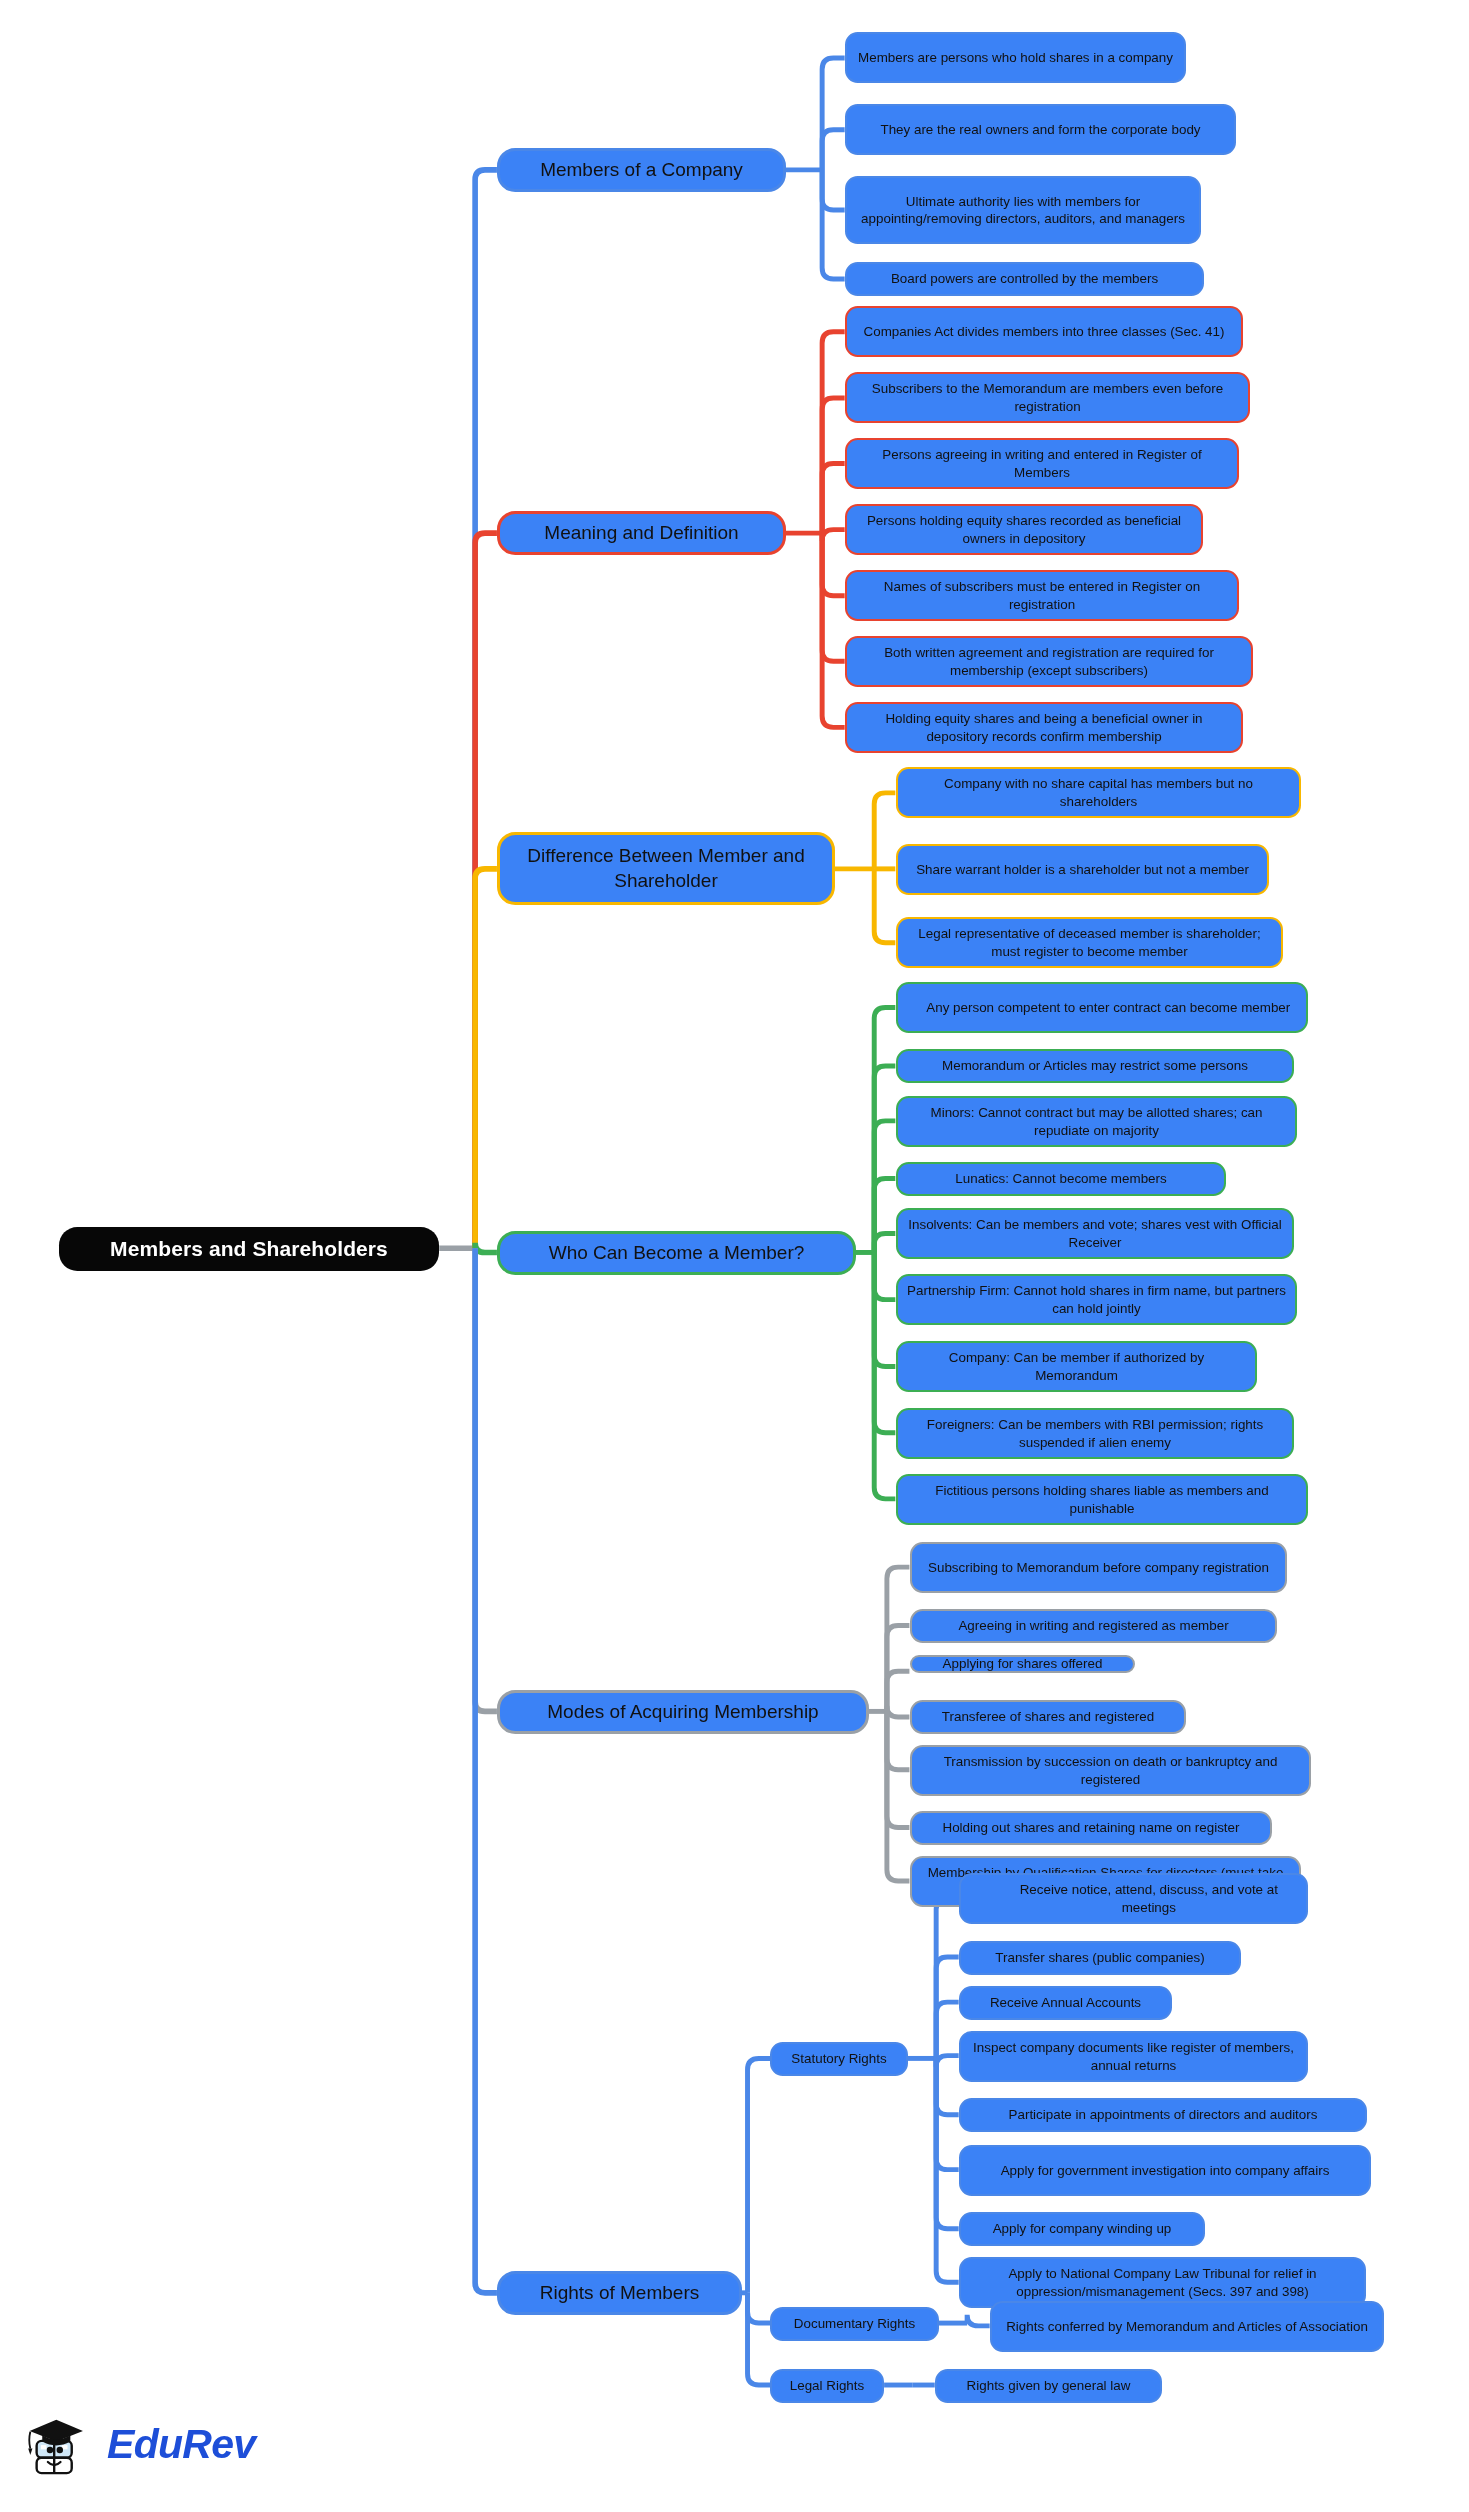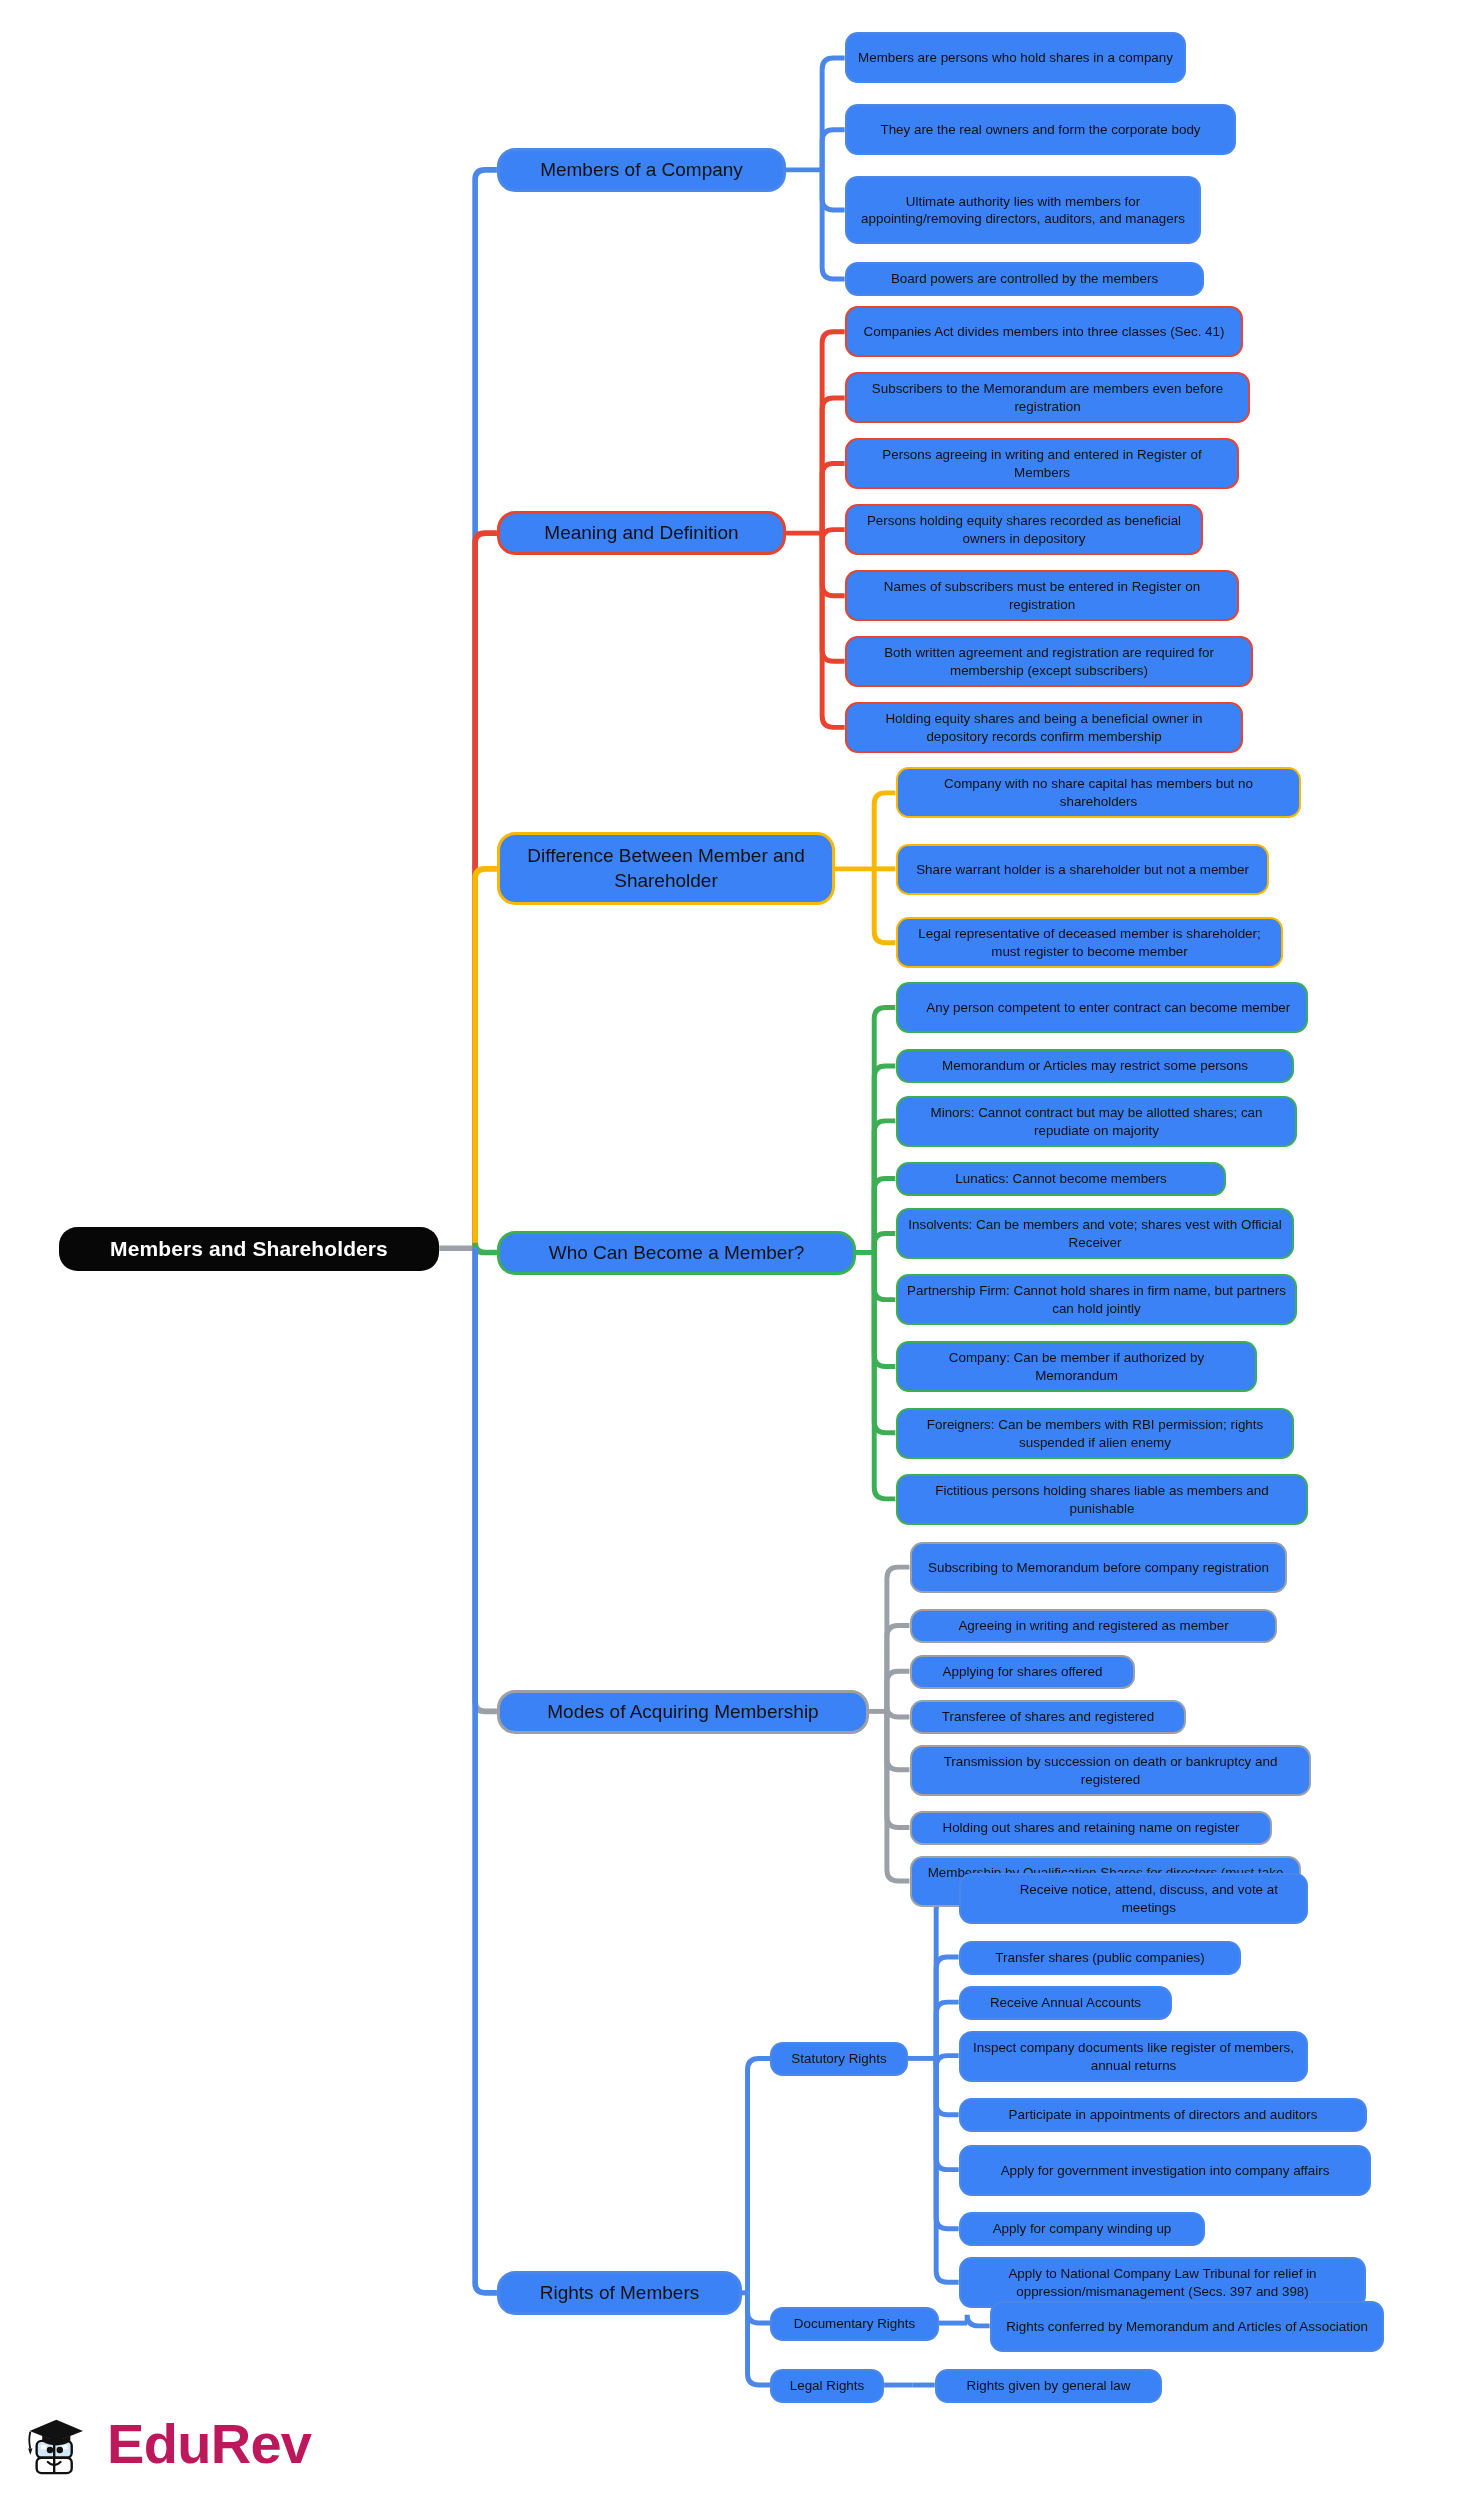--- a/index.html
+++ b/index.html
@@ -28,22 +28,22 @@
   .c-blue  {border-color:#4a87e8;}
   .c-red   {border-color:#e8432f;}
   .c-yellow{border-color:#f8b700;}
   .c-green {border-color:#3cae54;}
   .c-gray  {border-color:#9aa0a6;}
 
   
   #logo{position:absolute;left:24px;top:2397px;width:261px;height:99px;
         display:flex;align-items:center;gap:10px;}
   #logo .mark{width:73px;height:73px;position:relative;flex:0 0 73px;}
-  #logo .word{font-size:56px;font-weight:bold;color:#be185d;letter-spacing:-0.7px;
-              line-height:1;padding-bottom:4.2px;}
+  #logo .word{font-size:41px;font-weight:bold;color:#1d4ed8;letter-spacing:-0.7px;
+              line-height:1;padding-bottom:4.2px;font-style:italic;}
 </style>
 </head>
 <body>
 
 <div id="canvas">
   <svg id="wires" viewBox="0 0 2087 3568" xmlns="http://www.w3.org/2000/svg">
       <path d="M624 1773 H675" fill="none" stroke="#9aa0a6" stroke-width="8" stroke-linecap="butt"></path>
       <path d="M675 1773 V255 Q675 241 689 241 H706" fill="none" stroke="#4a87e8" stroke-width="8" stroke-linecap="butt"></path>
       <path d="M675 1773 V771 Q675 757 689 757 H706" fill="none" stroke="#e8432f" stroke-width="8" stroke-linecap="butt"></path>
       <path d="M675 1773 V1248 Q675 1234 689 1234 H706" fill="none" stroke="#f8b700" stroke-width="8" stroke-linecap="butt"></path>
@@ -192,21 +192,21 @@
     </div>
     <div class="node l2 c-green" style="left: 896px; top: 1474px; width: 412px; height: 51px;">
       <span>Fictitious persons holding shares liable as members and punishable</span>
     </div>
     <div class="node l2 c-gray" style="left: 910px; top: 1542px; width: 377px; height: 51px;">
       <span>Subscribing to Memorandum before company registration</span>
     </div>
     <div class="node l2 c-gray" style="left: 910px; top: 1609px; width: 367px; height: 34px;">
       <span>Agreeing in writing and registered as member</span>
     </div>
-    <div class="node l2 c-gray" style="left: 910px; top: 1655px; width: 225px; height: 34px;">
+    <div class="node l2 c-gray" style="left: 910px; top: 1655px; width: 225px; height: 18px;">
       <span>Applying for shares offered</span>
     </div>
     <div class="node l2 c-gray" style="left: 910px; top: 1700px; width: 276px; height: 34px;">
       <span>Transferee of shares and registered</span>
     </div>
     <div class="node l2 c-gray" style="left: 910px; top: 1745px; width: 401px; height: 51px;">
       <span>Transmission by succession on death or bankruptcy and registered</span>
     </div>
     <div class="node l2 c-gray" style="left: 910px; top: 1811px; width: 362px; height: 34px;">
       <span>Holding out shares and retaining name on register</span>

